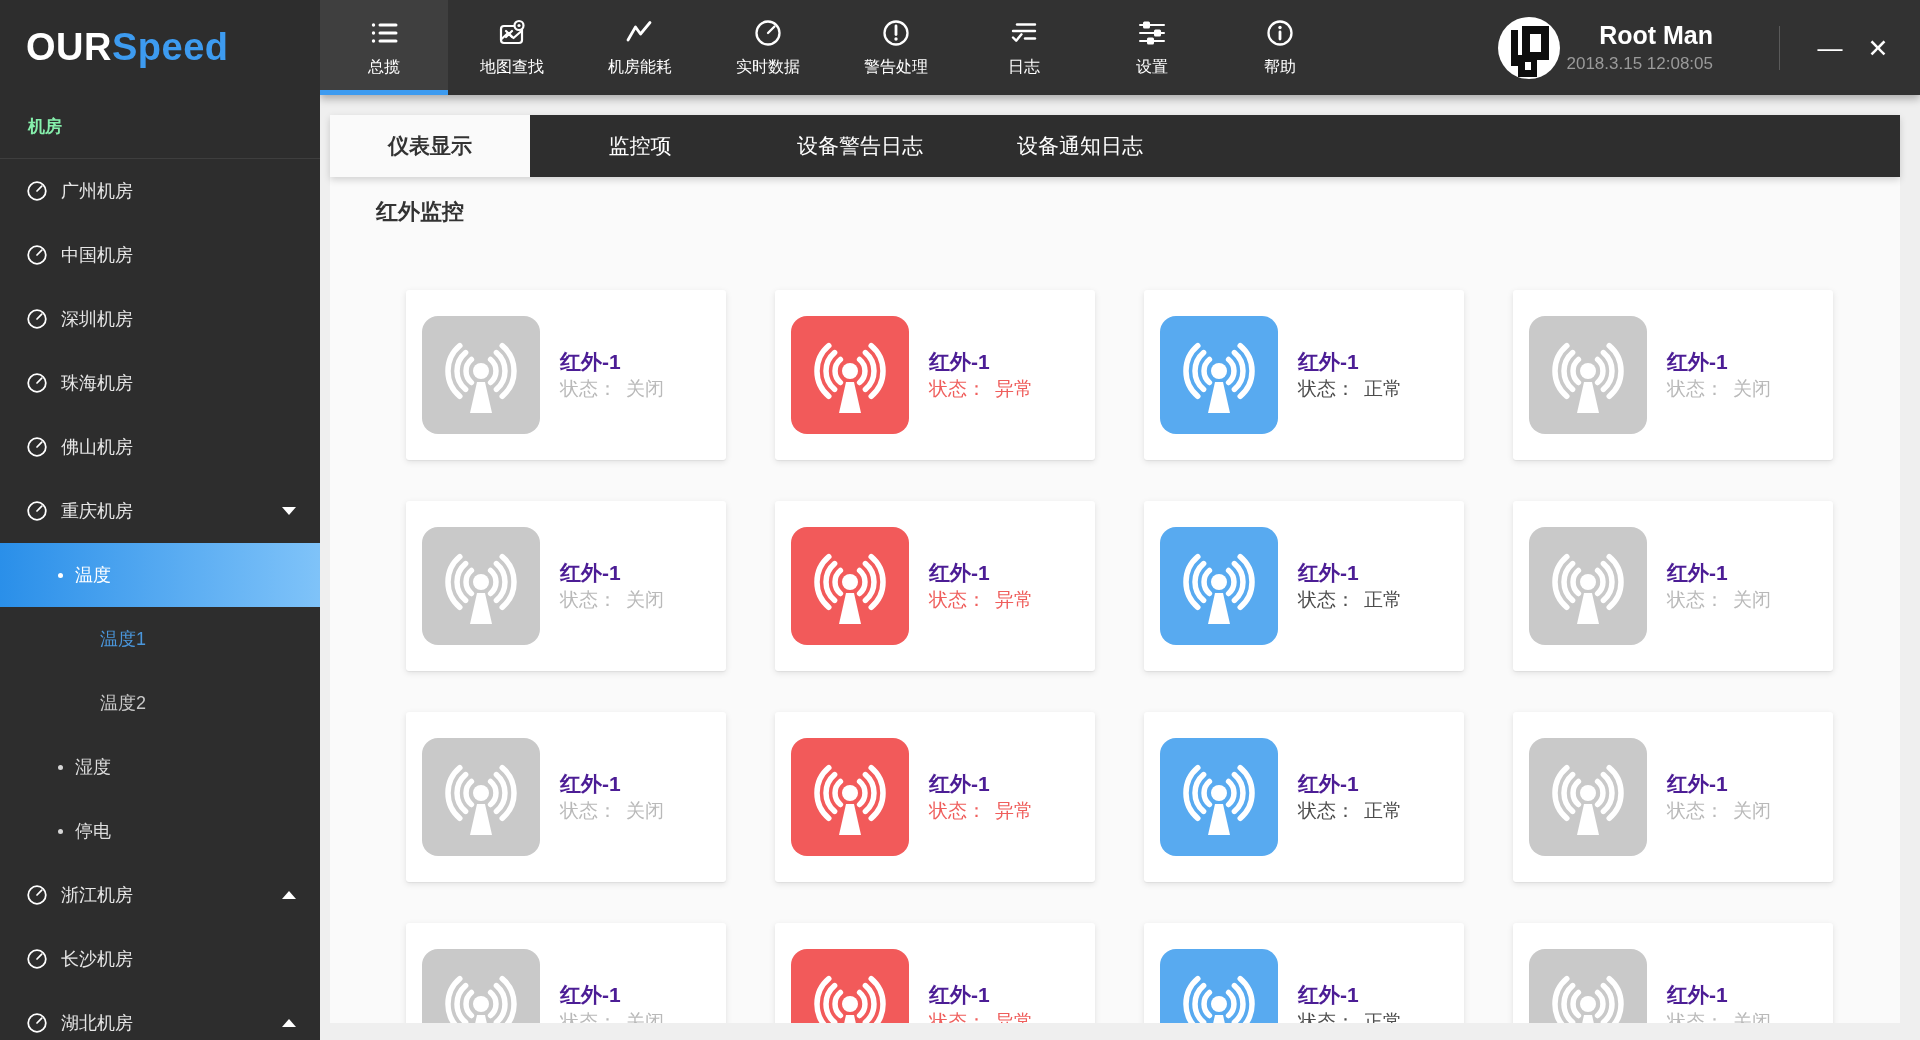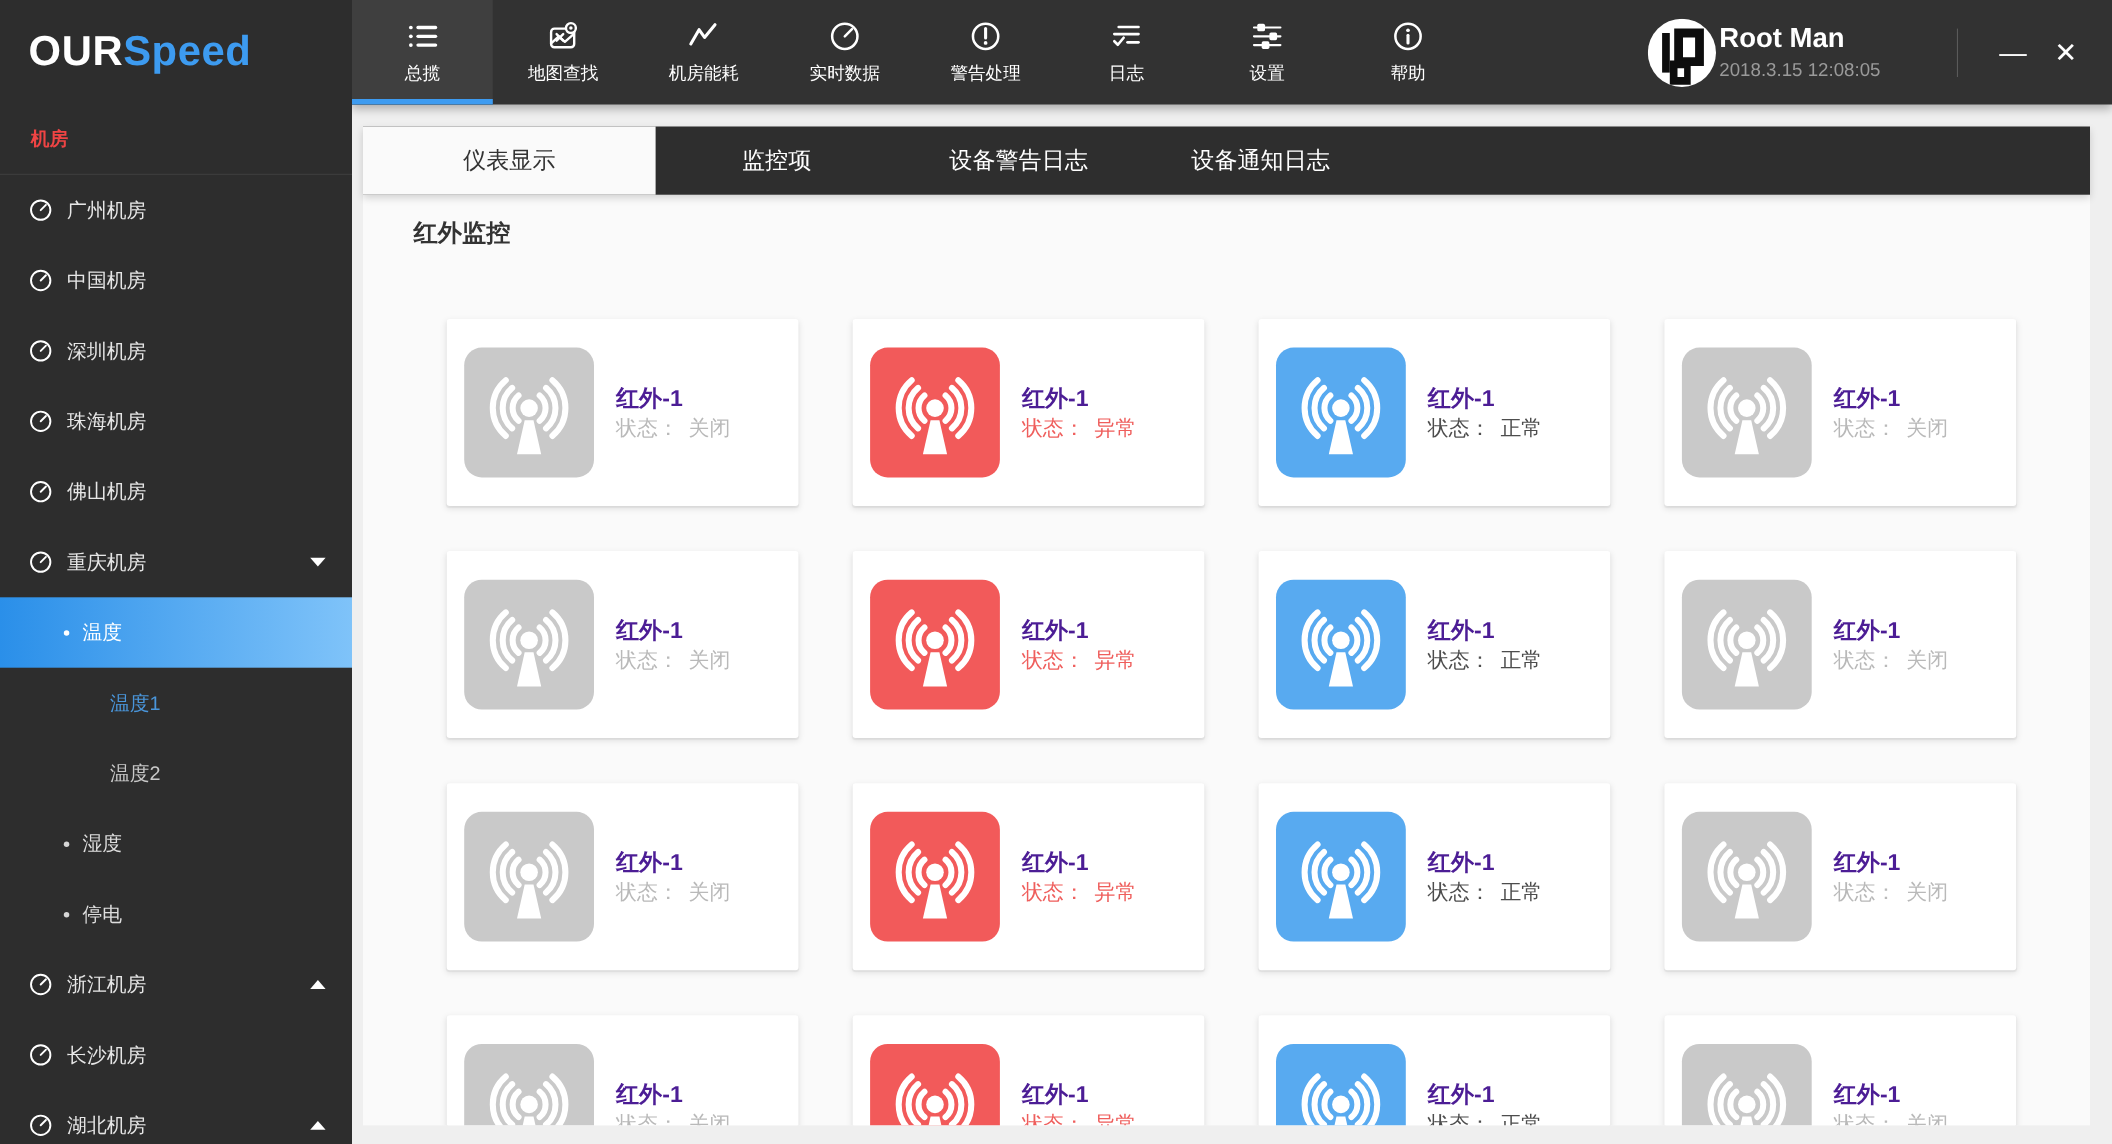--- a/index.html
+++ b/index.html
@@ -8,21 +8,21 @@
     position:relative; width:1920px; height:1040px; overflow:hidden;
     background:#efefef;
     font-family:"Liberation Sans","DejaVu Sans",sans-serif;
     -webkit-font-smoothing:antialiased;
   }
   
   .sidebar { position:absolute; left:0; top:0; width:320px; height:1040px; background:#2d2d2d; z-index:30; }
   .logo { height:95px; display:flex; align-items:center; padding-left:26px; font-size:38px; font-weight:bold; letter-spacing:.5px; }
   .logo .p1 { color:#ffffff; }
   .logo .p2 { color:var(--accent,#4aa0f0); }
-  .side-header { height:64px; display:flex; align-items:center; padding-left:28px; color:#ef4444;
+  .side-header { height:64px; display:flex; align-items:center; padding-left:28px; color:#86efac;
     font-size:17px; font-weight:bold; border-bottom:1px solid #3e3e3e; }
   .side-item { height:64px; display:flex; align-items:center; position:relative; color:#e6e6e6; font-size:18px; cursor:pointer; }
   .side-item.lvl1 { padding-left:26px;text-align:right; }
   .side-item.lvl2 { padding-left:58px; color:#dedede; }
   .side-item.lvl3 { padding-left:100px; color:#c9c9c9; }
   .side-item.lvl3.link { color:#4a96db; }
   .side-item.active { background:linear-gradient(90deg,var(--grad1,#2a8fe9),var(--grad2,#7fc3f9)); color:#fff; }
   .gauge { width:22px; height:22px; margin-right:13px; display:inline-flex; flex:none; }
   .gauge svg { width:22px; height:22px; }
   .dot { width:5px; height:5px; border-radius:50%; background:#d6d6d6; margin-right:12px; flex:none; }
@@ -34,31 +34,31 @@
   .topnav { position:absolute; left:320px; top:0; right:0; height:95px; background:#323232;
     display:flex; align-items:stretch; z-index:20; box-shadow:0 4px 8px rgba(0,0,0,.28); }
   .nav-item { width:128px; display:flex; flex-direction:column; align-items:center; justify-content:center;
     gap:9px; color:#fff; cursor:pointer; position:relative; }
   .nav-item svg { width:30px; height:30px; display:block; }
   .nav-label { font-size:16px; }
   .nav-item.active { background:#3f3f3f; }
   .nav-item.active::after { content:""; position:absolute; left:0; right:0; bottom:0; height:5px; background:var(--accent,#3d9bf0); }
   .user { margin-left:auto; display:flex; align-items:center; padding-right:18px; }
   .avatar { width:62px; height:62px; flex:none; cursor:pointer; }
-  .user-text { margin-left:3px; min-width:150px; }
+  .user-text { margin-left:3px; min-width:150px;text-align:right; }
   .user-name { color:#fff; font-size:25px; font-weight:bold; }
   .user-date { color:#9a9a9a; font-size:17px; margin-top:4px; }
   .vdiv { width:1px; height:44px; background:#5a5a5a; margin:0 26px 0 66px; }
   .win-btn { color:#fff; font-size:25px; width:48px; height:48px; line-height:48px; text-align:center; cursor:pointer; }
   
   .content { position:absolute; left:320px; top:95px; right:0; bottom:0; background:#efefef; }
   .panel { position:absolute; left:10px; top:20px; width:1570px; height:908px; }
   .tabbar { height:62px; background:#2e2e2e; display:flex; position:relative; z-index:2; box-shadow:0 3px 7px rgba(0,0,0,.16); }
   .tab { width:220px; display:flex; align-items:center; justify-content:center; color:#fff; font-size:21px; cursor:pointer; }
-  .tab.active { width:266px; background:#fafafa; color:#333; font-weight:normal; }
+  .tab.active { width:200px; background:#fafafa; color:#333; font-weight:bold; }
   .panel-body { position:absolute; left:0; right:0; top:62px; bottom:0; background:#fafafa; overflow:hidden; }
   .section-title { position:absolute; left:46px; top:20px; font-size:22px; font-weight:bold; color:#333; }
   .grid { position:absolute; left:76px; top:113px; display:grid; grid-template-columns:repeat(4,320px); grid-auto-rows:170px; gap:41px 49px; }
   .card { background:#fff; border-radius:3px; box-shadow:0 2px 6px rgba(0,0,0,.10), 0 1px 1px rgba(0,0,0,.05);
     display:flex; align-items:center; padding-left:16px; cursor:pointer; }
   .card-icon { width:118px; height:118px; border-radius:16px; flex:none; display:flex; align-items:center; justify-content:center; }
   .card-icon svg { width:96px; height:96px; }
   .card-icon.off { background:var(--off,#c9c9c9); }
   .card-icon.error { background:var(--error,#f25a5a); }
   .card-icon.normal { background:var(--normal,#58aaf0); }

